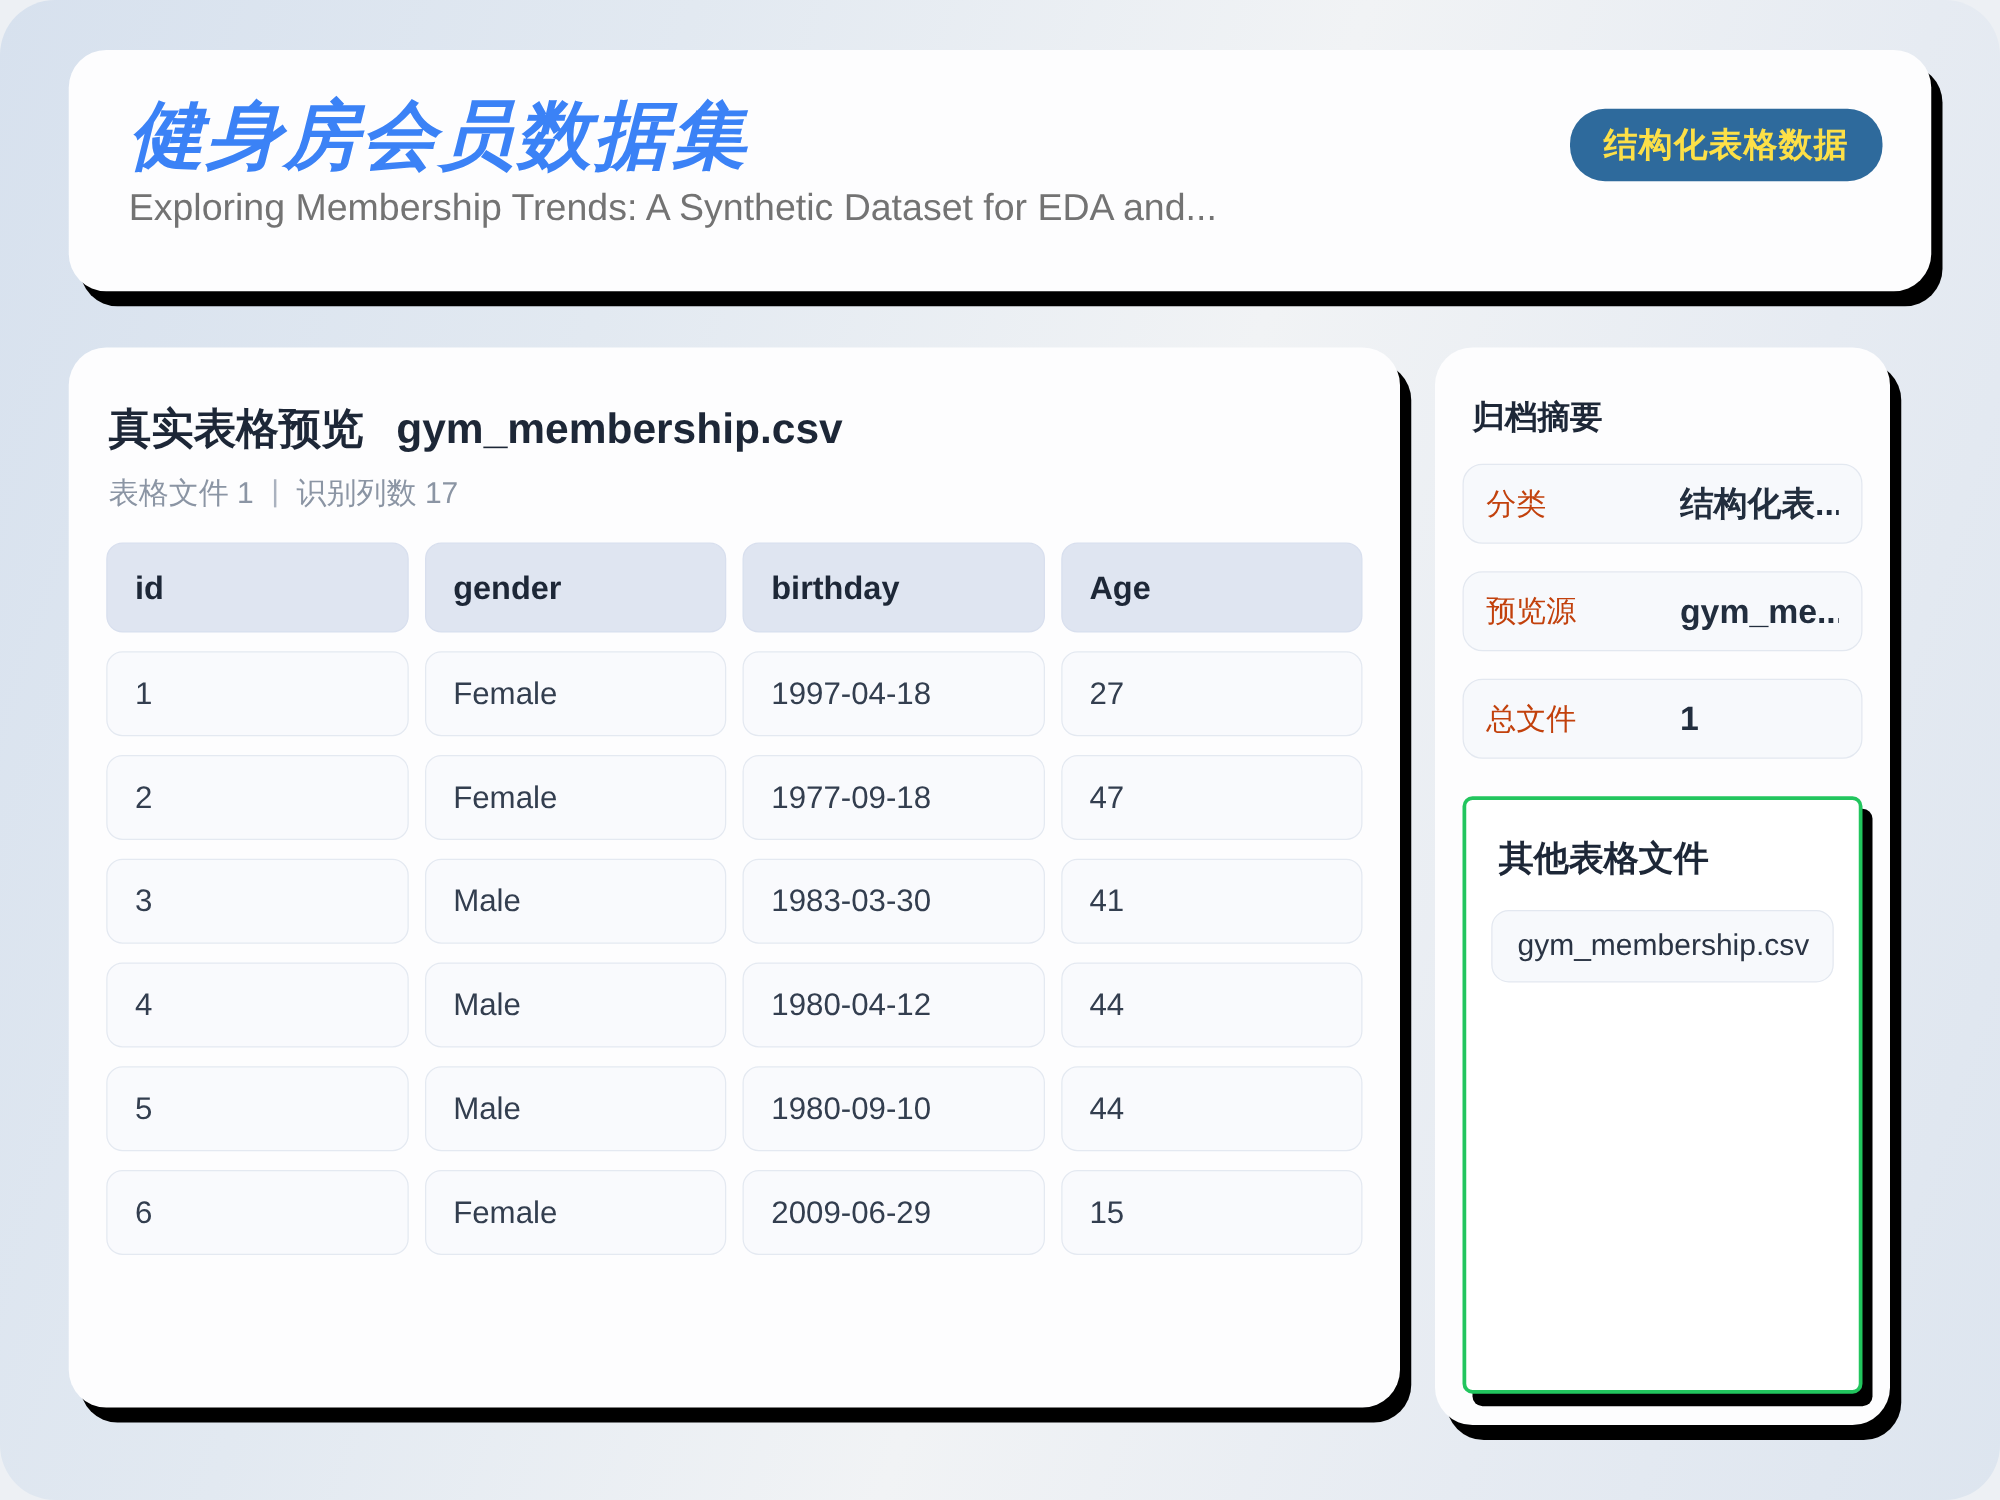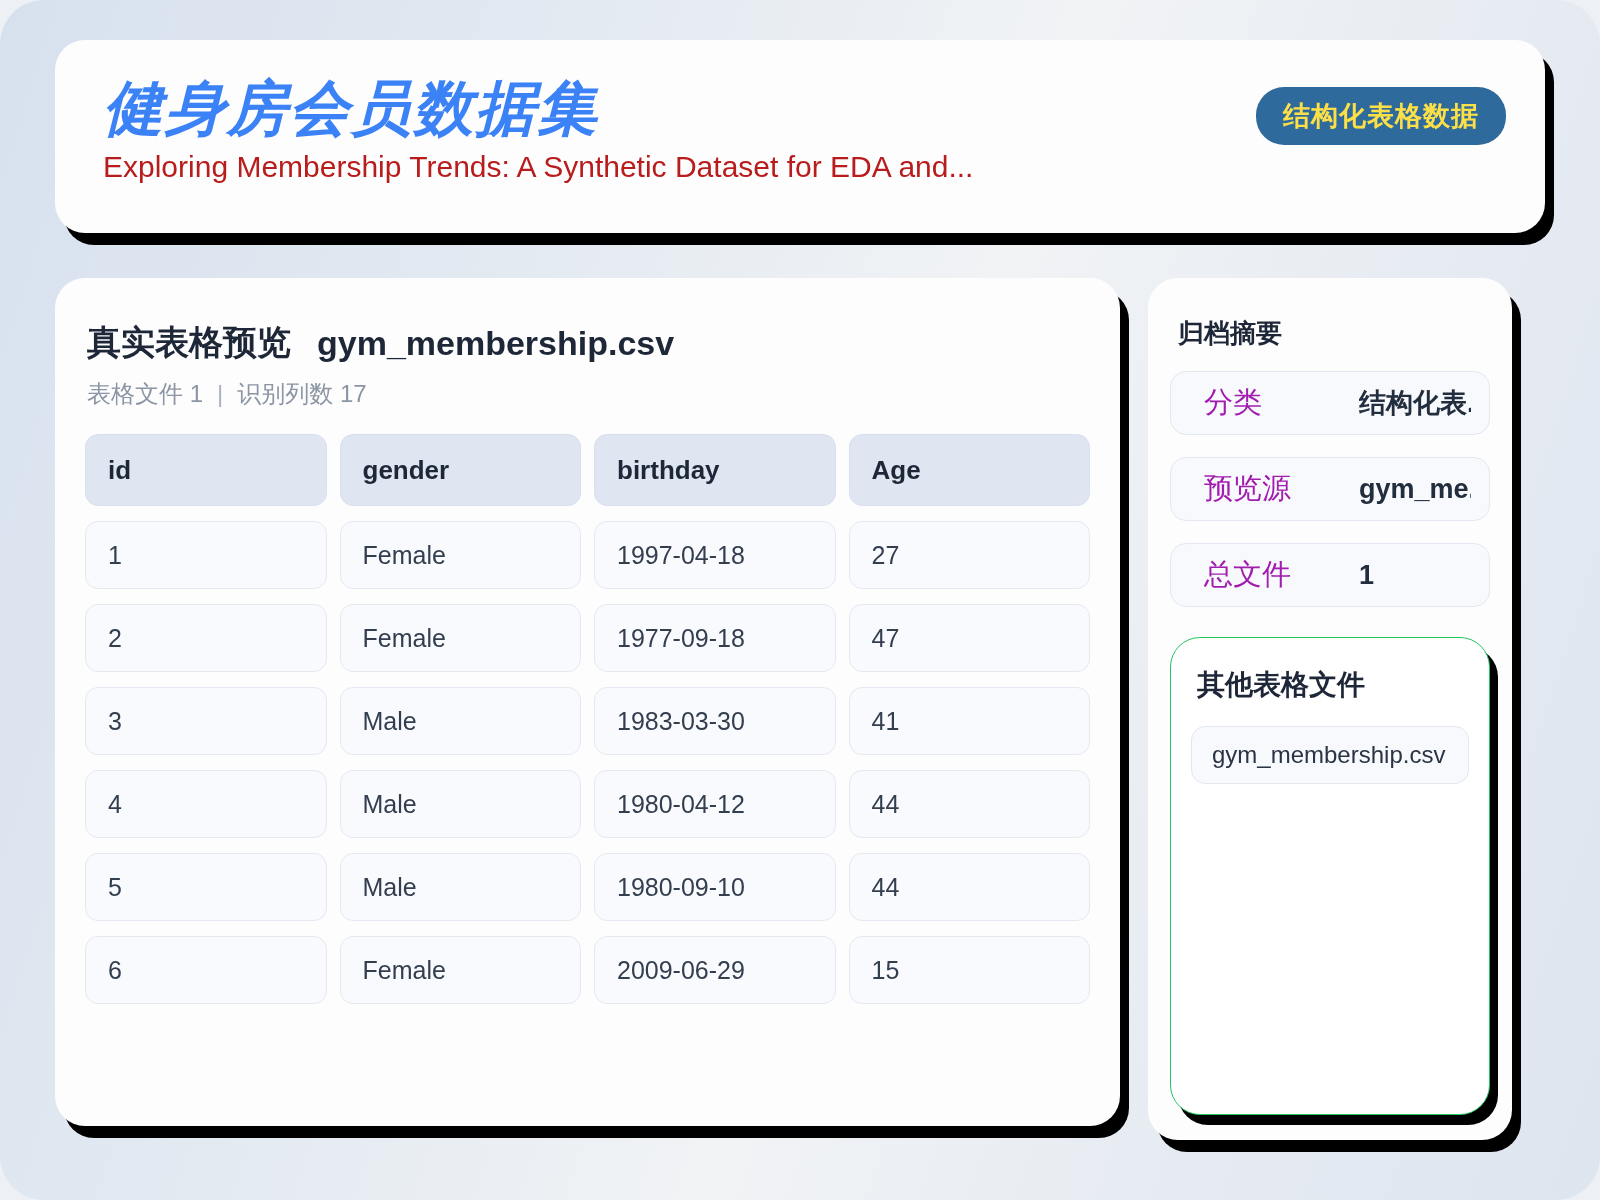--- a/index.html
+++ b/index.html
@@ -30,21 +30,21 @@
     font-size:60px;
     font-weight:900;
     letter-spacing:2px;
     color:#3b82f6;
     line-height:1.1;
     font-style:italic;
   }
   .page-subtitle {
     margin-top:8px;
     font-size:30px;
-    color:#b91c1c;
+    color:#737373;
   }
   .badge {
     position:absolute;
     top:47px; right:39px;
     background:#2e6a9c;
     color:#fde047;
     font-size:27px;
     font-weight:bold;
     padding:11px 27px;
     border-radius:28px;
@@ -102,30 +102,30 @@
   }
   .stat-pill {
     height:64px;
     background:#f7f9fc;
     border:1px solid #e3e8f0;
     border-radius:16px;
     display:flex; align-items:center;
     padding:0 18px;
     margin-bottom:22px;
   }
-  .stat-label { width:155px; font-size:29px; color:#a21caf;margin-left:15px; }
+  .stat-label { width:155px; font-size:24px; color:#c2410c; }
   .stat-value {
     flex:1; font-size:27px; font-weight:bold; color:#222e3e;
     white-space:nowrap; overflow:hidden;
   }
   .other-files-card {
     margin-top:30px;
     background:#ffffff;
-    border:1px solid #22c55e;
-    border-radius:30px;
+    border:3px solid #22c55e;
+    border-radius:8px;
     box-shadow:8px 10px 0 #000;
     height:478px;
     padding:28px 20px;
   }
   .other-files-heading {
     font-size:28px; font-weight:bold; color:#1d2737;
     margin:0 0 22px 6px;
   }
   .file-pill {
     height:58px;

